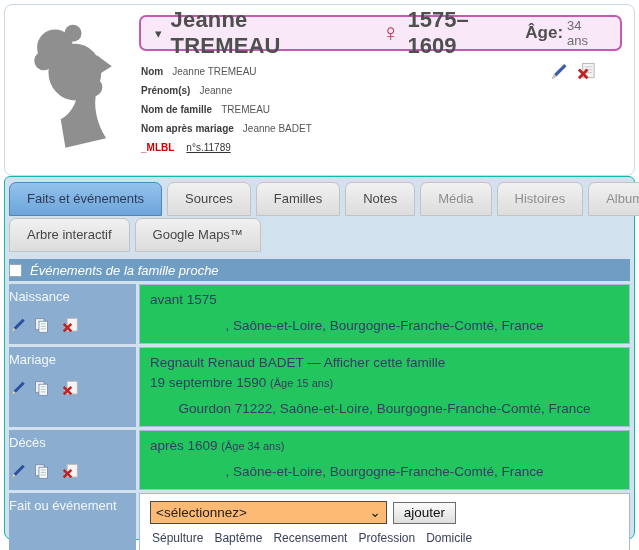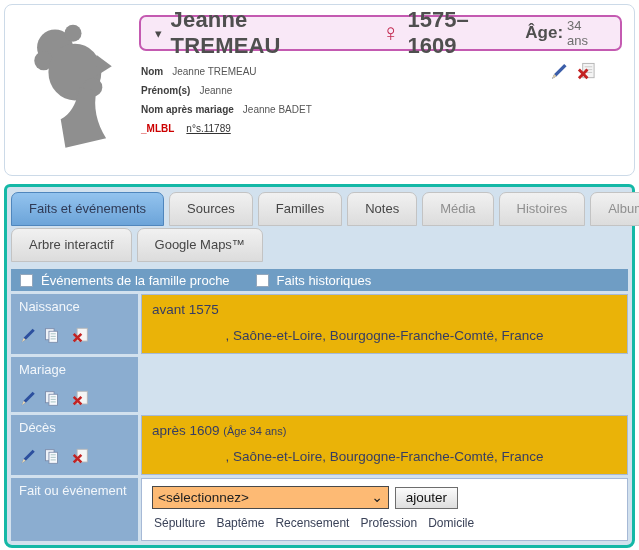--- a/index.html
+++ b/index.html
@@ -27,46 +27,46 @@
 
   .detail-wrap { position:relative; margin-top:11px; padding-left:2px; }
   .hdr-icons { position:absolute; right:28px; top:0; display:flex; gap:9px; }
   .hdr-icons span { cursor:pointer; }
   .dline { font-size:10px; line-height:19px; color:#555; }
   .dlab  { font-weight:bold; color:#3d3d3d; margin-right:9px; }
   .mlbl  { font-weight:bold; color:#cc0000; margin-right:12px; }
   .idlink{ color:#333; text-decoration:underline; cursor:pointer; }
 
   
-  .lower-panel { position:absolute; left:4px; top:184px; width:631px; height:364px;
-    background:#d2e1ee; border:3px solid #14b8a6; border-radius:6px 6px 8px 8px;
+  .lower-panel { position:absolute; left:4px; top:176px; width:631px; height:364px;
+    background:#d2e1ee; border:1px solid #14b8a6; border-radius:6px 6px 8px 8px;
     padding:5px 3px 0 3px; }
 
   .tabrow { display:flex; gap:5px; padding-left:1px; }
   .tabrow.row2 { margin-top:2px; }
   .tab { background:linear-gradient(#f1f1f1,#dcdcdc); border:1px solid #c3c3c3;
     border-radius:7px 7px 0 0; padding:8px 17px 9px; font-size:13px; color:#464646;
     cursor:pointer; white-space:nowrap; }
   .tab.active { background:linear-gradient(#93c3ee,#6ca4d9); border-color:#4f86bd;
     color:#2f3a56; }
   .tab.muted { color:#8f8f8f; }
 
   .filterbar { margin:7px 1px 3px; height:22px; background:#6f9dc4; color:#fff;
-    display:flex; align-items:center; gap:26px; padding-left:9px; font-size:13px; }
+    display:flex; align-items:center; gap:26px; font-size:13px;font-style:italic; }
   .filteropt { display:flex; align-items:center; cursor:pointer; }
   .cb { width:13px; height:13px; background:#fff; border:1px solid #93a7bc;
     margin-right:8px; display:inline-block; }
 
   .factrow { display:flex; gap:3px; margin:0 1px 3px; }
   .flabel { flex:0 0 127px; background:#8badd0; color:#f3f7fb; font-size:13px;
-    padding:5px 8px; }
+    padding:5px 0; }
   .ficons { margin-top:13px; display:flex; align-items:center; gap:7px; }
   .ficons span { cursor:pointer; line-height:0; }
   .ficons .gap { margin-left:5px; }
-  .fvalue { flex:1; background:#eab308; border:1px solid #a6b9d6; padding:5px 10px 7px;
+  .fvalue { flex:1; background:#22c55e; border:1px solid #a6b9d6; padding:5px 10px 7px;
     font-size:13.5px; color:#363d63; line-height:20px; }
   .famlink { color:#363d63; cursor:pointer; }
   .small { font-size:11px; }
   .place { margin-top:6px;text-align:center; }
 
   .addrow .fvalue { background:#fff; padding-top:7px; }
   .selwrap { position:relative; display:inline-block; }
   .factselect { width:237px; height:23px; background:#fdba74; border:1px solid #494949;
     font-size:13.5px; color:#222; padding:1px 20px 1px 5px; border-radius:0;
     -webkit-appearance:none; appearance:none; font-family:"Liberation Sans",sans-serif; }
@@ -122,20 +122,21 @@
                 <rect x="6" y="1.5" width="12" height="15" fill="#f4f4f4" stroke="#b5b5b5"></rect>
                 <line x1="8" y1="5" x2="16" y2="5" stroke="#c9c9c9"></line>
                 <line x1="8" y1="8" x2="16" y2="8" stroke="#c9c9c9"></line>
                 <line x1="8" y1="11" x2="16" y2="11" stroke="#c9c9c9"></line>
                 <path d="M2 8 L11 17 M11 8 L2 17" stroke="#c32222" stroke-width="3"></path>
               </svg>
           </span>
         </div>
         <div class="dline"><span class="dlab">Nom</span><span class="dval">Jeanne TREMEAU</span></div>
         <div class="dline"><span class="dlab">Prénom(s)</span><span class="dval">Jeanne</span></div>
+        <div class="dline"><span class="dlab">Nom de famille</span><span class="dval">TREMEAU</span></div>
         <div class="dline"><span class="dlab">Nom après mariage</span><span class="dval">Jeanne BADET</span></div>
         <div class="dline"><span class="mlbl">_MLBL</span><a class="idlink">n°s.11789</a></div>
       </div>
     </div>
   </section>
 
   <section class="lower-panel">
 
     <div class="tabrow">
       <div class="tab active">Faits et événements</div>
@@ -149,24 +150,20 @@
     <div class="tabrow row2">
       <div class="tab">Arbre interactif</div>
       <div class="tab">Google Maps™</div>
     </div>
 
     <div class="filterbar">
       <span class="filteropt">
         <span class="cb"></span>
         <span>Événements de la famille proche</span>
       </span>
-      <span class="filteropt">
-        <span class="cb"></span>
-        <span>Faits historiques</span>
-      </span>
     </div>
 
     <div class="factrow">
       <div class="flabel">
         <div>Naissance</div>
         <div class="ficons">
           <span><svg width="17" height="17" viewBox="0 0 20 20">
                 <path d="M3 18 L5.5 12.5 L16 2 L18.5 4.5 L8 15 Z" fill="#2c4f9e"></path>
                 <path d="M3 18 L5.5 12.5 L8 15 Z" fill="#e4d7b5"></path>
               </svg></span>
@@ -202,20 +199,25 @@
                 <rect x="7" y="5" width="10" height="13" fill="#f8fafd" stroke="#7a8aa8"></rect>
                 <line x1="9" y1="8" x2="15" y2="8" stroke="#9bb"></line>
                 <line x1="9" y1="11" x2="15" y2="11" stroke="#9bb"></line>
                 <line x1="9" y1="14" x2="15" y2="14" stroke="#9bb"></line>
               </svg></span>
           <span class="gap"><svg width="17" height="17" viewBox="0 0 20 20">
                 <rect x="6" y="1.5" width="12" height="15" fill="#f4f4f4" stroke="#b5b5b5"></rect>
                 <path d="M2 8 L11 17 M11 8 L2 17" stroke="#c32222" stroke-width="3"></path>
               </svg></span>
         </div>
+      </div>
+      <div class="fvalue">
+        <div class="famlink">Regnault Renaud BADET — Afficher cette famille</div>
+        <div><span>19 septembre 1590</span> <span class="small">(Âge 15 ans)</span></div>
+        <div class="place">Gourdon 71222, Saône-et-Loire, Bourgogne-Franche-Comté, France</div>
       </div>
     </div>
 
     <div class="factrow">
       <div class="flabel">
         <div>Décès</div>
         <div class="ficons">
           <span><svg width="17" height="17" viewBox="0 0 20 20">
                 <path d="M3 18 L5.5 12.5 L16 2 L18.5 4.5 L8 15 Z" fill="#2c4f9e"></path>
                 <path d="M3 18 L5.5 12.5 L8 15 Z" fill="#e4d7b5"></path>

